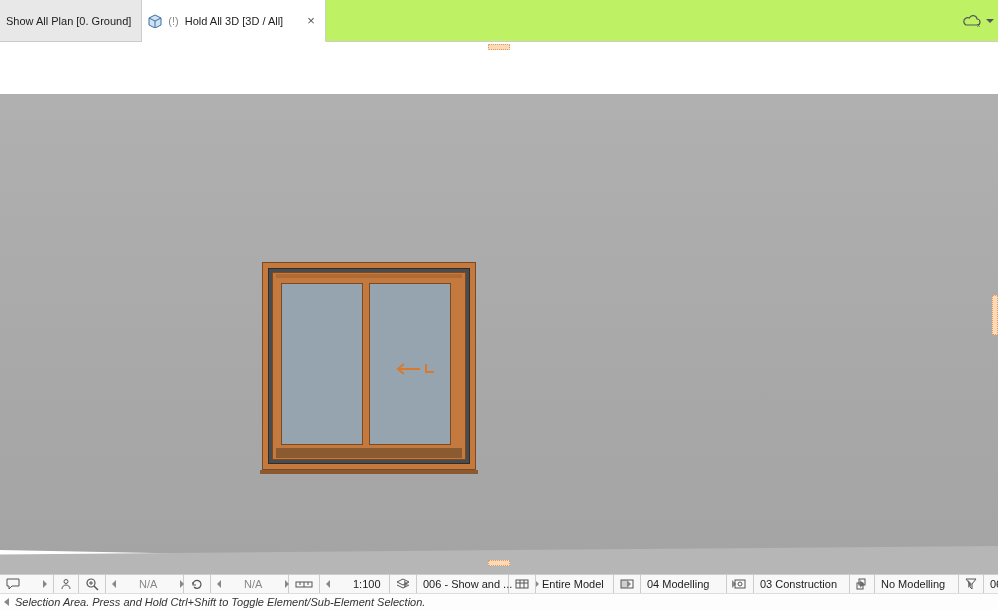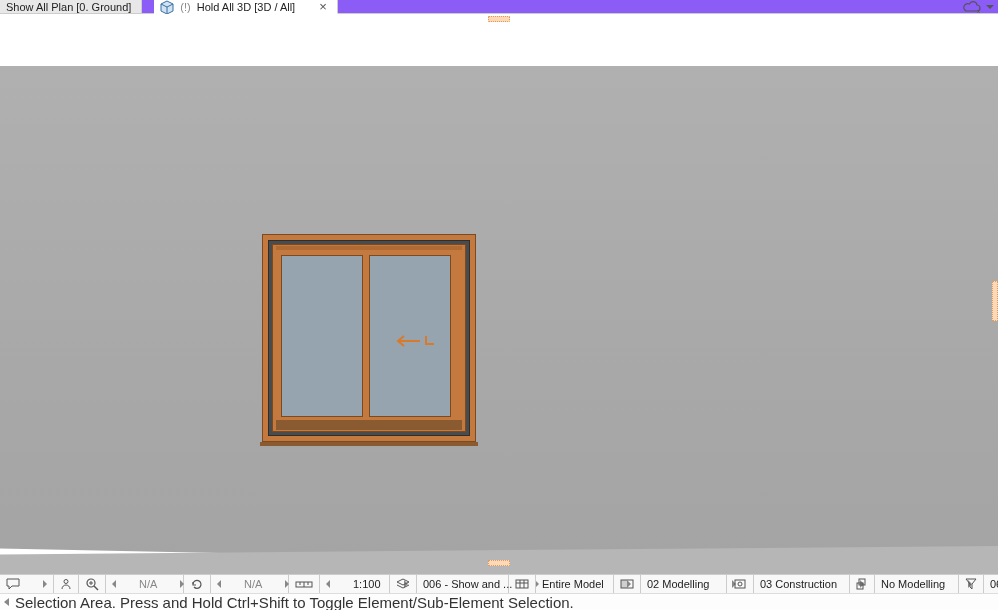--- a/index.html
+++ b/index.html
@@ -1,20 +1,20 @@
 <!DOCTYPE html>
 <html><head>
 <meta charset="utf-8">
 <style>
   * { box-sizing: border-box; margin: 0; padding: 0; font-family: "Segoe UI", Tahoma, sans-serif; }
   html, body { width: 998px; height: 610px; overflow: hidden; background: #f0f0f0; }
   body { display: flex; flex-direction: column; font-size: 11px; color: #222; }
 
   
-  .tabbar { height: 14px; background: #8b5cf6; border-bottom: 1px solid #ccc; display: flex; align-items: stretch; position: relative; gap: 12px; }
+  .tabbar { height: 42px; background: #bef264; border-bottom: 1px solid #ccc; display: flex; align-items: stretch; position: relative; }
   .tab { display: flex; align-items: center; padding: 0 10px 0 6px; border-right: 1px solid #ccc; gap: 6px; cursor: default; white-space: nowrap; }
   .tab.inactive { background: #e8e8e8; }
   .tab.active { background: #ffffff; border-bottom: 1px solid #fff; margin-bottom: -1px; }
   .tab .ticon { width: 14px; height: 14px; display: inline-flex; align-items: center; justify-content: center; }
   .tab .close { margin-left: 18px; font-size: 13px; color: #555; }
   .tabright { position: absolute; right: 4px; top: 0; height: 100%; display: flex; align-items: center; gap: 4px; }
   .cloud-icon svg { display: block; }
   .caret-down { border-top: 4px solid #555; border-left: 4px solid transparent; border-right: 4px solid transparent; }
 
   
@@ -59,21 +59,21 @@
           gap:19px; white-space:nowrap; }
   .cell .tri-r { margin-left:4px; border-left:4px solid #888; border-top:4px solid transparent;
                  border-bottom:4px solid transparent; }
   .cell .tri-l { margin-right:4px; border-right:4px solid #888; border-top:4px solid transparent;
                  border-bottom:4px solid transparent; }
   .cell svg { display:block; }
   .muted { color:#888; }
 
   
   .hintbar { height:17px; background:#fdfdfd; border-top:1px solid #ddd;
-             display:flex; align-items:center; padding:0 4px; font-size:15px; color:#333; }
+             display:flex; align-items:center; padding:0 4px; font-size:11px; color:#333;font-style:italic; }
   .hintbar .tri-l { margin-right:6px; border-right:5px solid #888;
                     border-top:4px solid transparent; border-bottom:4px solid transparent; }
 </style>
 </head>
 <body>
 
 <div class="tabbar">
   <div class="tab inactive">
     <span>Show All Plan [0. Ground]</span>
   </div>
@@ -213,21 +213,21 @@
     <span class="tri-r"></span>
   </div>
 
   <div class="cell">
     <svg width="14" height="10" viewBox="0 0 14 10">
       <rect x="1" y="1" width="12" height="8" fill="none" stroke="#555"></rect>
       <rect x="1" y="1" width="6" height="8" fill="#555" opacity="0.25"></rect>
     </svg>
   </div>
   <div class="cell" style="min-width:86px">
-    <span>02 Modelling</span>
+    <span>04 Modelling</span>
     <span class="tri-r"></span>
   </div>
 
   <div class="cell">
     <svg width="14" height="12" viewBox="0 0 14 12">
       <rect x="2" y="2" width="10" height="8" fill="none" stroke="#555"></rect>
       <circle cx="7" cy="6" r="2" fill="none" stroke="#555"></circle>
     </svg>
   </div>
   <div class="cell" style="min-width:96px">

